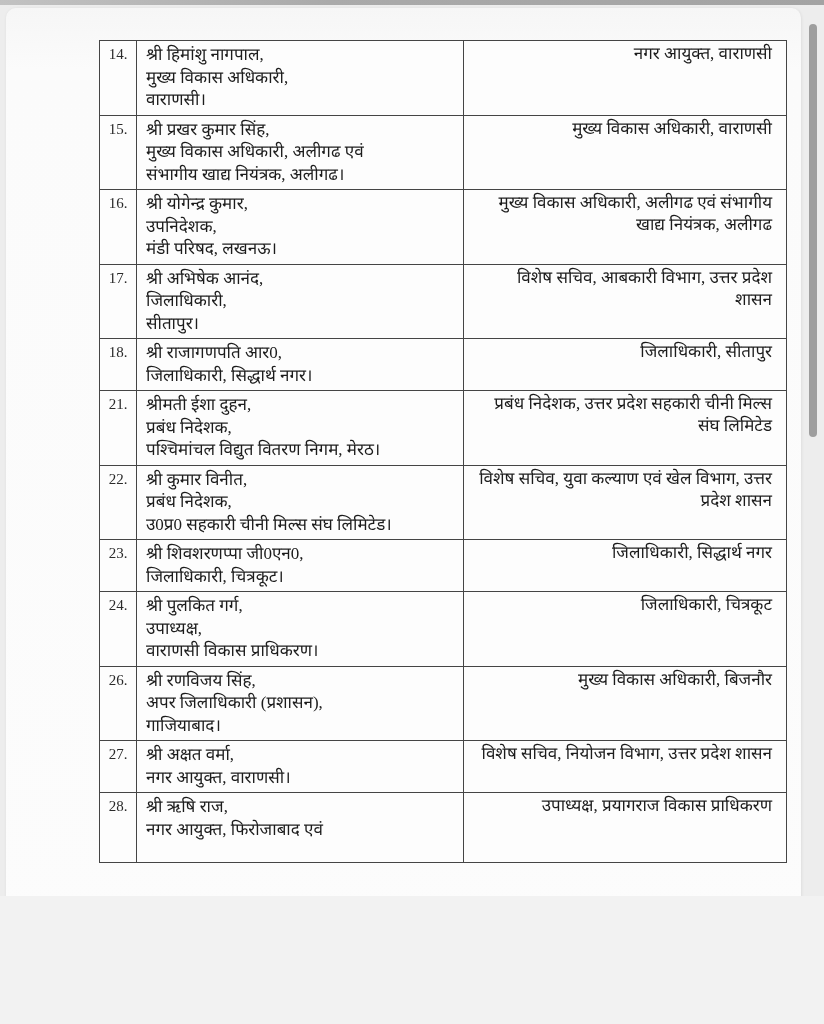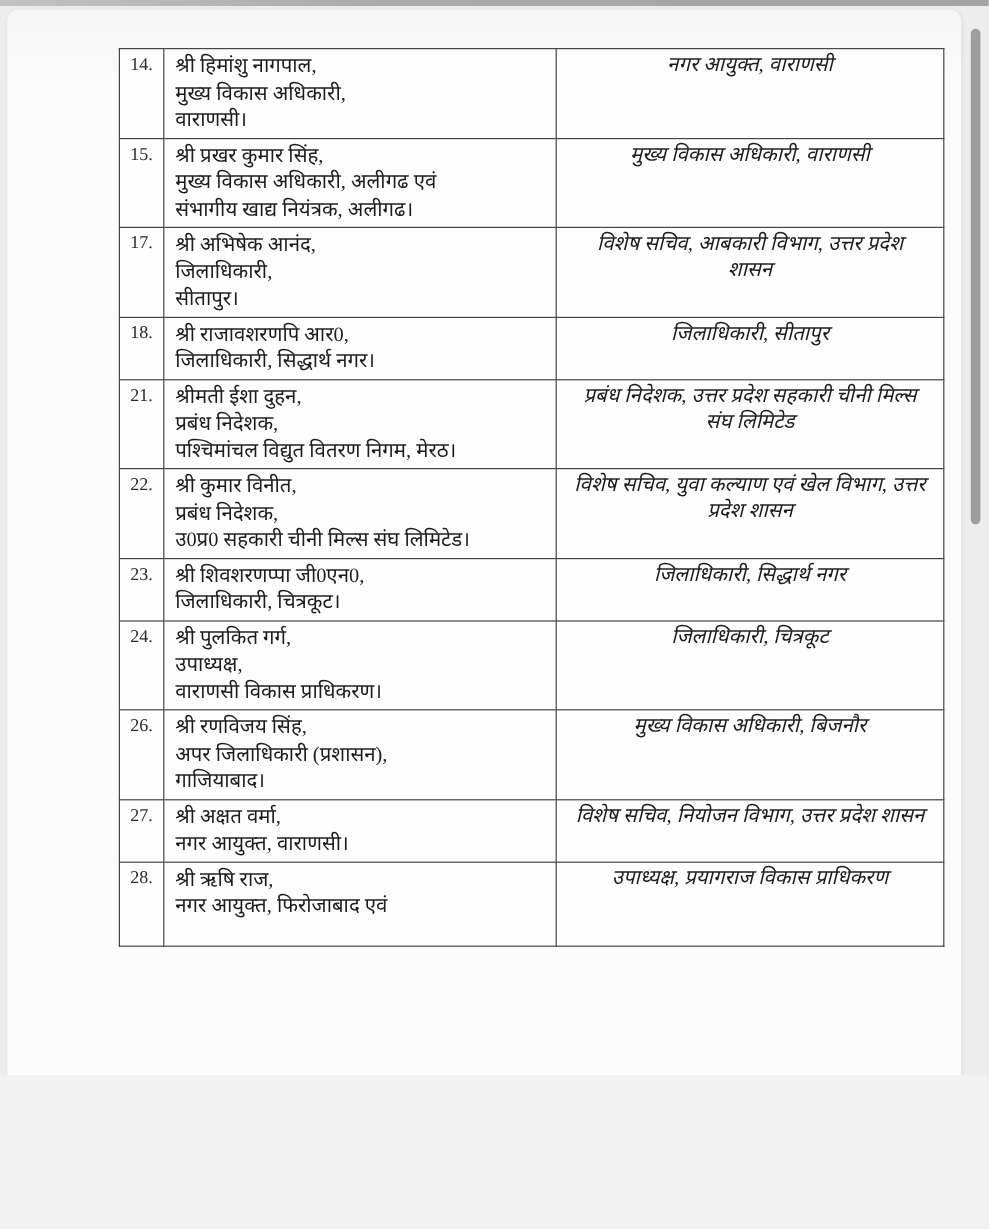--- a/index.html
+++ b/index.html
@@ -64,25 +64,24 @@
   }
   td.cell-from {
     width: 311px;
     padding: 3px 6px 3px 9px;
     font-size: 17px;
     line-height: 22.5px;
   }
   td.cell-to {
     width: 294px;
     vertical-align: middle;
-    text-align: center;
+    text-align: right;
     font-size: 17px;
     line-height: 22px;
     padding: 2px 14px;
-    font-style: italic;
   }
   .from-line { white-space: nowrap; overflow: hidden; }
 </style>
 </head>
 <body>
 
 <div class="viewport">
   <div class="page"></div>
   <div class="top-strip"></div>
 
@@ -100,32 +99,41 @@
         <tr style="height: 70px;">
           <td class="cell-sno">15.</td>
           <td class="cell-from">
             <div class="from-line">श्री प्रखर कुमार सिंह,</div>
             <div class="from-line">मुख्य विकास अधिकारी, अलीगढ एवं</div>
             <div class="from-line">संभागीय खाद्य नियंत्रक, अलीगढ।</div>
           </td>
           <td class="cell-to">मुख्य विकास अधिकारी, वाराणसी</td>
         </tr>
         <tr style="height: 70px;">
+          <td class="cell-sno">16.</td>
+          <td class="cell-from">
+            <div class="from-line">श्री योगेन्द्र कुमार,</div>
+            <div class="from-line">उपनिदेशक,</div>
+            <div class="from-line">मंडी परिषद, लखनऊ।</div>
+          </td>
+          <td class="cell-to">मुख्य विकास अधिकारी, अलीगढ एवं संभागीय खाद्य नियंत्रक, अलीगढ</td>
+        </tr>
+        <tr style="height: 70px;">
           <td class="cell-sno">17.</td>
           <td class="cell-from">
             <div class="from-line">श्री अभिषेक आनंद,</div>
             <div class="from-line">जिलाधिकारी,</div>
             <div class="from-line">सीतापुर।</div>
           </td>
           <td class="cell-to">विशेष सचिव, आबकारी विभाग, उत्तर प्रदेश शासन</td>
         </tr>
         <tr style="height: 47px;">
           <td class="cell-sno">18.</td>
           <td class="cell-from">
-            <div class="from-line">श्री राजावशरणपि आर0,</div>
+            <div class="from-line">श्री राजागणपति आर0,</div>
             <div class="from-line">जिलाधिकारी, सिद्धार्थ नगर।</div>
           </td>
           <td class="cell-to">जिलाधिकारी, सीतापुर</td>
         </tr>
         <tr style="height: 70px;">
           <td class="cell-sno">21.</td>
           <td class="cell-from">
             <div class="from-line">श्रीमती ईशा दुहन,</div>
             <div class="from-line">प्रबंध निदेशक,</div>
             <div class="from-line">पश्चिमांचल विद्युत वितरण निगम, मेरठ।</div>

